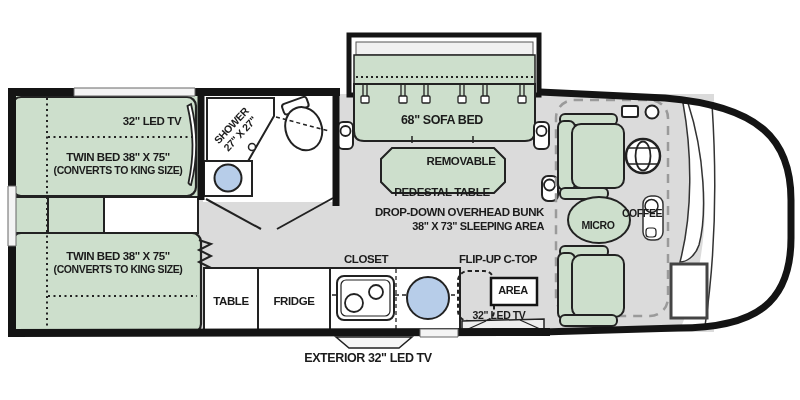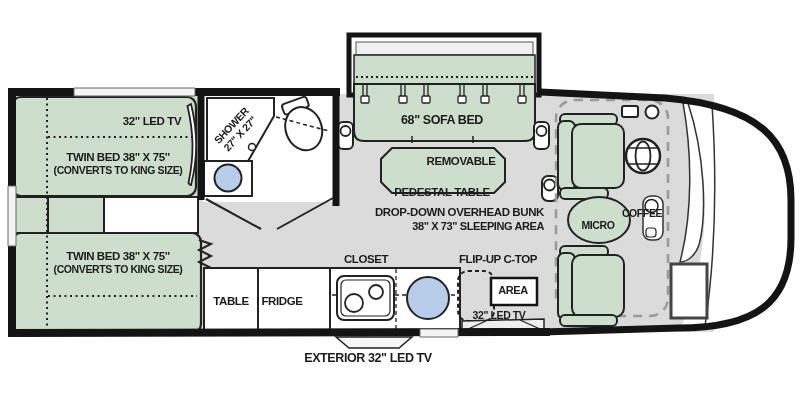--- a/index.html
+++ b/index.html
@@ -183,19 +183,19 @@
   <div class="lbl fs12" style="left:442px;top:120px;">68" SOFA BED</div>
   <div class="lbl" style="left:461px;top:161px;text-align:right;">REMOVABLE</div>
   <div class="lbl" style="left:442px;top:192px;">PEDESTAL TABLE</div>
   <div class="lbl-r" style="left:544px;top:212px;">DROP-DOWN OVERHEAD BUNK</div>
   <div class="lbl-r fs11" style="left:544px;top:226px;">38" X 73" SLEEPING AREA</div>
 
   <div class="lbl small" style="left:598px;top:214px;margin-left:44px;">COFFEE</div>
   <div class="lbl small" style="left:598px;top:226px;">MICRO</div>
 
   <div class="lbl" style="left:231px;top:301px;">TABLE</div>
-  <div class="lbl" style="left:282px;top:301px;">FRIDGE</div>
+  <div class="lbl" style="left:294px;top:301px;">FRIDGE</div>
   <div class="lbl" style="left:366px;top:259px;">CLOSET</div>
   <div class="lbl" style="left:452px;top:259px;margin-left:46px;">FLIP-UP C-TOP</div>
   <div class="lbl fs11" style="left:513px;top:290px;">AREA</div>
   <div class="lbl small" style="left:499px;top:316px;">32" LED TV</div>
   <div class="lbl fs12" style="left:368px;top:358px;">EXTERIOR 32" LED TV</div>
 </div>
 
 </body></html>

